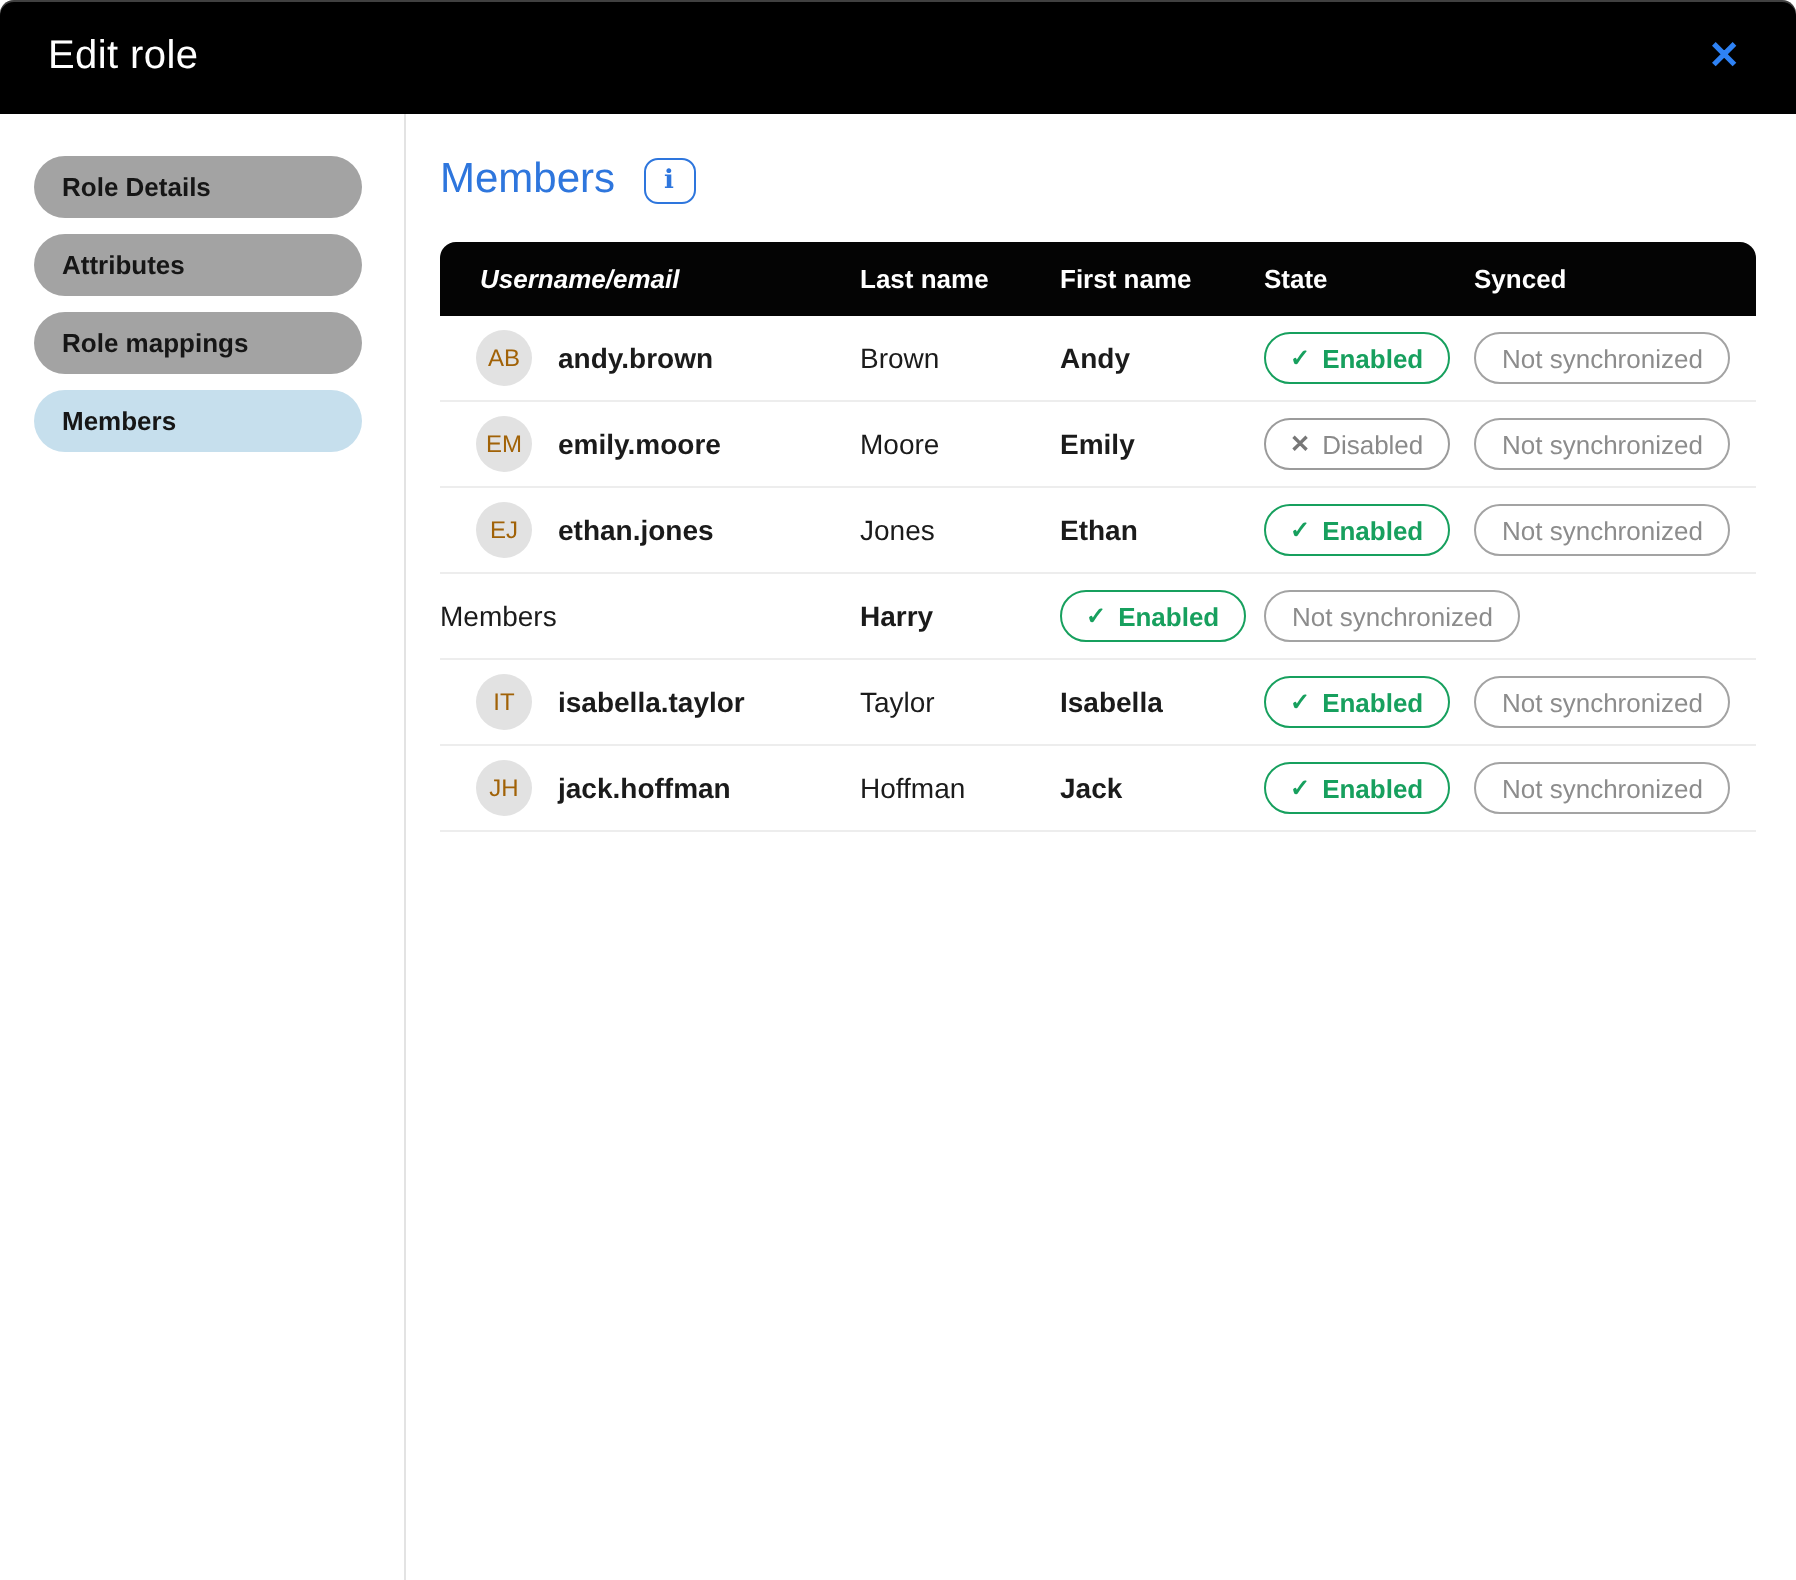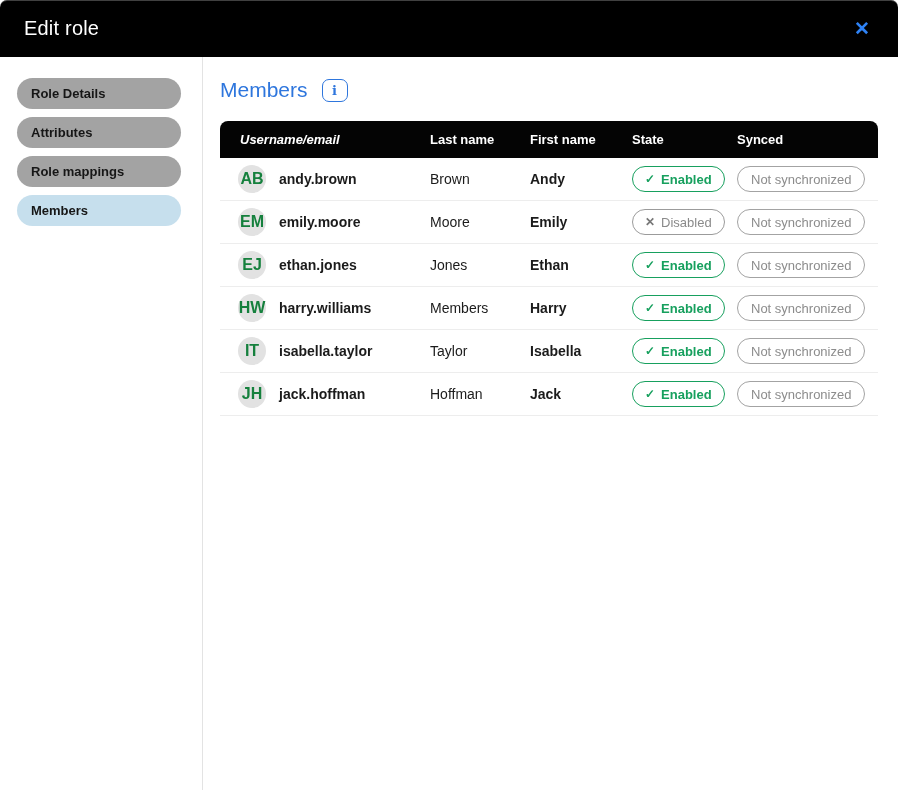--- a/index.html
+++ b/index.html
@@ -76,21 +76,21 @@
   .trow {
     display: grid; grid-template-columns: 210px 100px 102px 105px 1fr;
     align-items: center; height: 43px;
     border-bottom: 1px solid #ededed;
     font-size: 14px; color: #1b1b1b;
   }
   .usercell { display: flex; align-items: center; gap: 13px; padding-left: 18px; }
   .avatar {
     width: 28px; height: 28px; flex: 0 0 28px;
     border-radius: 50%; background: #e2e2e2;
-    color: #15803d; font-weight: bold; font-size: 16px;
+    color: #a16207; font-weight: normal; font-size: 12px;
     display: flex; align-items: center; justify-content: center;
   }
   .username, .firstname { font-weight: bold; }
 
   .badge {
     display: inline-flex; align-items: center; justify-content: center;
     gap: 6px; height: 26px; border-radius: 14px;
     font-size: 13px; white-space: nowrap;
   }
   .state-badge {
@@ -235,24 +235,20 @@
         <div class="lastname">Jones</div>
         <div class="firstname">Ethan</div>
         <div><span class="badge state-badge">
               <span class="badge-icon">✓</span>
               <span>Enabled</span>
             </span></div>
         <div><span class="badge sync-badge">Not synchronized</span></div>
       </div>
 
       <div class="trow">
-        <div class="usercell">
-          <span class="avatar">HW</span>
-          <span class="username">harry.williams</span>
-        </div>
         <div class="lastname">Members</div>
         <div class="firstname">Harry</div>
         <div><span class="badge state-badge">
               <span class="badge-icon">✓</span>
               <span>Enabled</span>
             </span></div>
         <div><span class="badge sync-badge">Not synchronized</span></div>
       </div>
 
       <div class="trow">

